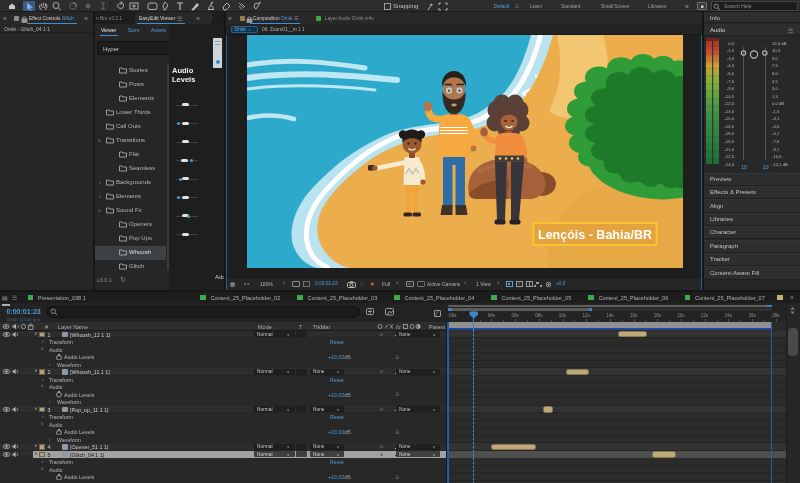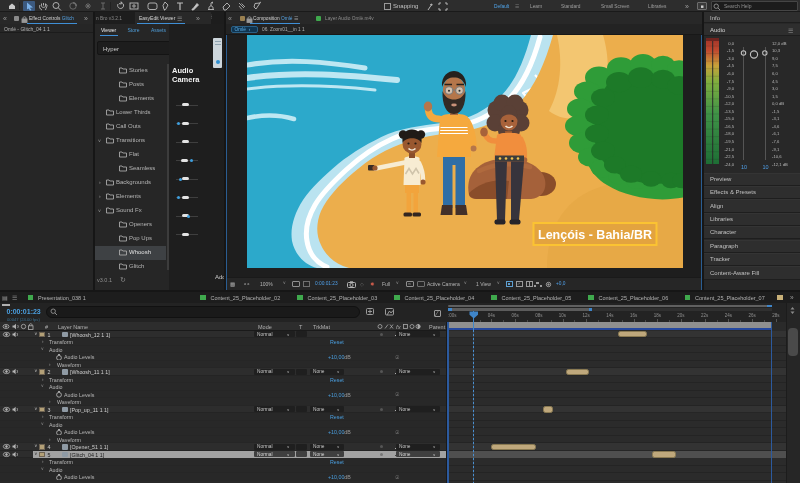--- a/index.html
+++ b/index.html
@@ -168,21 +168,21 @@
     <div class="tx" style="left:129px;top:263.06px;font-size:6px;color:#b4b4b4;">Glitch</div>
 <div class="tx" style="left:97px;top:277px;font-size:5.5px;color:#8f8f8f;">v3.0.1</div>
 <div class="tx" style="left:120px;top:276px;font-size:7px;color:#8f8f8f;">↻</div>
 <div class="ab" style="left:166.5px;top:64px;width:2px;height:206px;background:#3c3c3c;"></div>
 <div class="ab" style="left:169px;top:24px;width:55px;height:266px;background:#1e1e1e;"></div>
 <div class="ab" style="left:213px;top:38px;width:9px;height:30px;background:#cdd6dc;border-radius:1px;"></div>
 <div class="ab" style="left:214.5px;top:41px;width:6px;height:1.2px;background:#8fa3b0;"></div>
 <div class="ab" style="left:214.5px;top:44px;width:6px;height:1.2px;background:#8fa3b0;"></div>
 <div class="ab" style="left:215.5px;top:60px;width:4px;height:4px;background:#2f8fd0;border-radius:2px;"></div>
 <div class="tx" style="left:172px;top:66px;font-size:7.5px;color:#f2f2f2;"><b>Audio</b></div>
-<div class="tx" style="left:172px;top:75px;font-size:7.5px;color:#f2f2f2;"><b>Camera</b></div>
+<div class="tx" style="left:172px;top:75px;font-size:7.5px;color:#f2f2f2;"><b>Levels</b></div>
 <div class="ab" style="left:176px;top:104.7px;width:22px;height:1px;background:#3f3f3f;"></div>
 <div class="ab" style="left:182.4px;top:103.3px;width:7px;height:3px;background:#e4e4e4;border-radius:1.5px;"></div>
 <div class="ab" style="left:176px;top:123.2px;width:22px;height:1px;background:#3f3f3f;"></div>
 <div class="ab" style="left:181.74px;top:121.8px;width:7px;height:3px;background:#e4e4e4;border-radius:1.5px;"></div>
 <div class="ab" style="left:177.14px;top:122px;width:3px;height:3px;background:#3fa0e0;border-radius:1.5px;"></div>
 <div class="ab" style="left:176px;top:141.7px;width:22px;height:1px;background:#3f3f3f;"></div>
 <div class="ab" style="left:182.4px;top:140.3px;width:7px;height:3px;background:#e4e4e4;border-radius:1.5px;"></div>
 <div class="ab" style="left:176px;top:160.2px;width:22px;height:1px;background:#3f3f3f;"></div>
 <div class="ab" style="left:181.3px;top:158.8px;width:7px;height:3px;background:#e4e4e4;border-radius:1.5px;"></div>
 <div class="ab" style="left:190.34px;top:159px;width:3px;height:3px;background:#3fa0e0;border-radius:1.5px;"></div>

